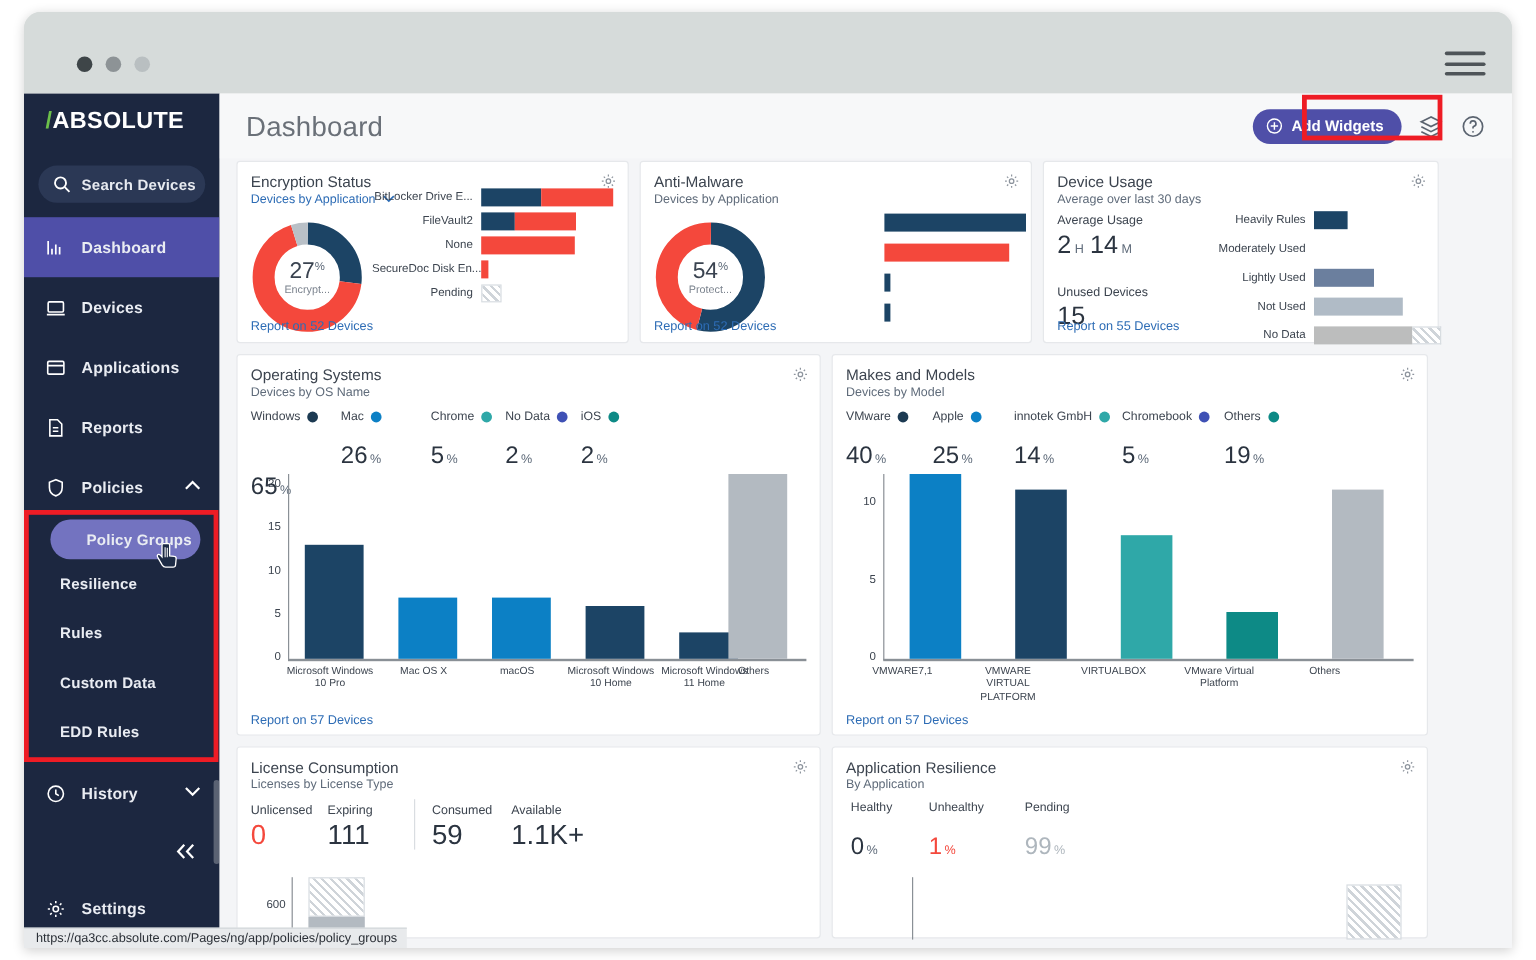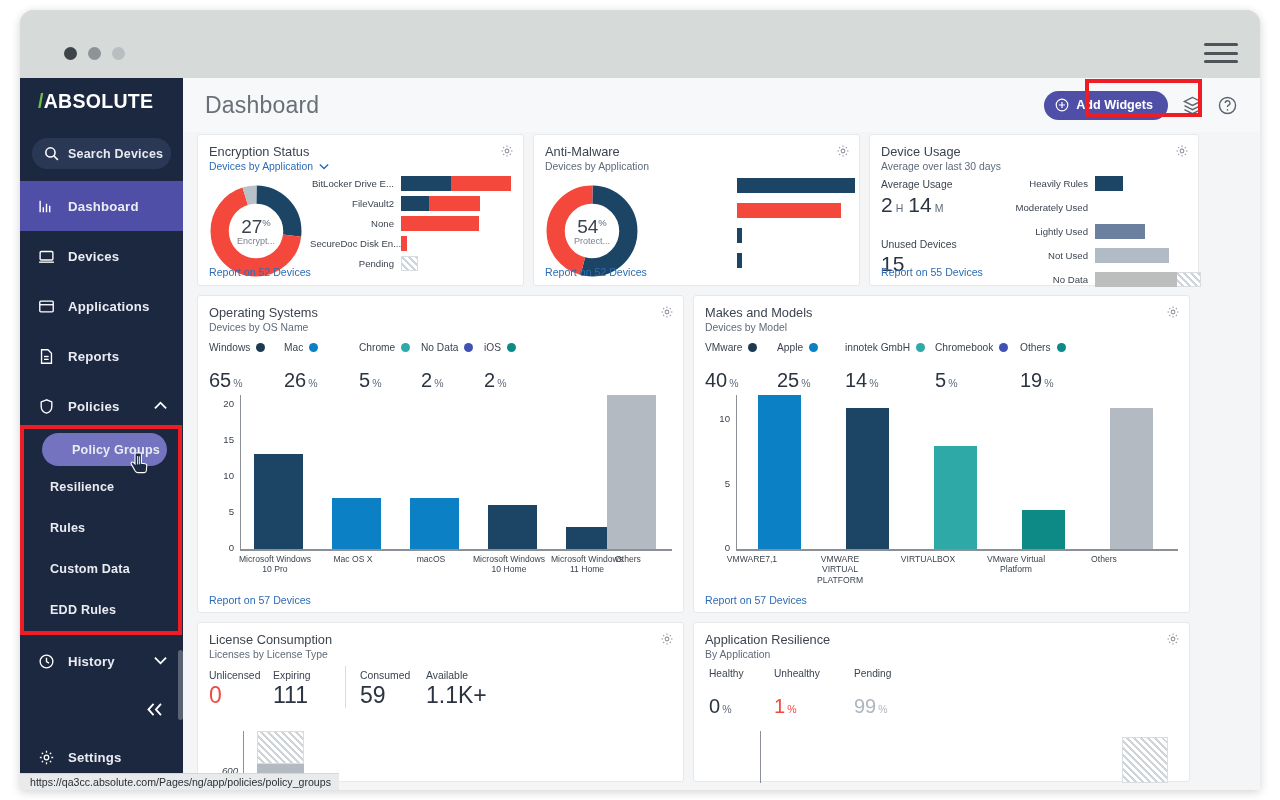--- a/index.html
+++ b/index.html
@@ -331,21 +331,21 @@
                     <circle cx="21" cy="21" r="15.9" fill="none" stroke="#f4483c" stroke-width="8" stroke-dasharray="68 32" stroke-dashoffset="-2"></circle>
                     <circle cx="21" cy="21" r="15.9" fill="none" stroke="#b9c0c7" stroke-width="8" stroke-dasharray="5 95" stroke-dashoffset="-70"></circle>
                   </svg>
                   <div class="donut-center">
                     <div class="donut-num"><span>27</span><sup>%</sup></div>
                     <div class="donut-lbl">Encrypt...</div>
                   </div>
                 </div>
               </div>
 
-              <div style="position:absolute;left:112px;top:38px;">
+              <div style="position:absolute;left:112px;top:19px;">
                 <div class="hbar-row">
                   <div class="hbar-lbl" style="width:84px;">BitLocker Drive E...</div>
                   <div class="hbar-track">
                     <div class="hbar-seg" style="width:50px;background:#1c4465;"></div>
                     <div class="hbar-seg" style="width:60px;background:#f4483c;"></div>
                   </div>
                 </div>
                 <div class="hbar-row">
                   <div class="hbar-lbl" style="width:84px;">FileVault2</div>
                   <div class="hbar-track">
@@ -492,21 +492,21 @@
               <div class="card-title">Operating Systems</div>
               <div class="card-sub">Devices by OS Name</div>
               <span class="gear">
                 <svg width="14" height="14" viewBox="0 0 24 24" fill="none" stroke="#8e959e" stroke-width="1.8">
                     <circle cx="12" cy="12" r="3.2"></circle>
                     <path d="M12 2.6v2.6M12 18.8v2.6M21.4 12h-2.6M5.2 12H2.6M18.6 5.4l-1.8 1.8M7.2 16.8l-1.8 1.8M18.6 18.6l-1.8-1.8M7.2 7.2 5.4 5.4"></path>
                   </svg>
               </span>
 
               <div class="legend" style="margin-top:9px;">
-                <div class="legend-col" style="width:75px;">
+                <div class="legend-col" style="width:75px;gap:26px;">
                   <div class="legend-top">
                       <span>Windows</span>
                       <span class="legend-dot" style="background:#1c3a52;"></span>
                     </div>
                   <div class="legend-val"><span>65</span><small>%</small></div>
                 </div>
                 <div class="legend-col" style="width:75px;">
                   <div class="legend-top">
                       <span>Mac</span>
                       <span class="legend-dot" style="background:#0c80c5;"></span>
@@ -667,21 +667,21 @@
                   <span class="metric-lbl">Consumed</span>
                   <span class="metric-val">59</span>
                 </div>
                 <div class="metric" style="width:80px;">
                   <span class="metric-lbl">Available</span>
                   <span class="metric-val">1.1K+</span>
                 </div>
               </div>
 
               <div style="position:absolute;left:14px;top:108px;width:460px;height:52px;">
-                <div class="vaxis-lbl" style="left:0;top:34px;width:26px;font-style:italic;">600</div>
+                <div class="vaxis-lbl" style="left:0;top:18px;width:26px;">600</div>
                 <div class="vgrid-line" style="left:31px;top:0;width:1px;height:52px;"></div>
                 <div style="position:absolute;left:45px;top:0;width:47px;height:52px;">
                   <div class="hatch" style="position:absolute;left:0;top:0;width:47px;height:33px;"></div>
                   <div style="position:absolute;left:0;top:33px;width:47px;height:19px;background:#b3bac1;"></div>
                 </div>
               </div>
             </div>
 
             <div class="card" style="width:497px;height:160px;">
               <div class="card-title">Application Resilience</div>

